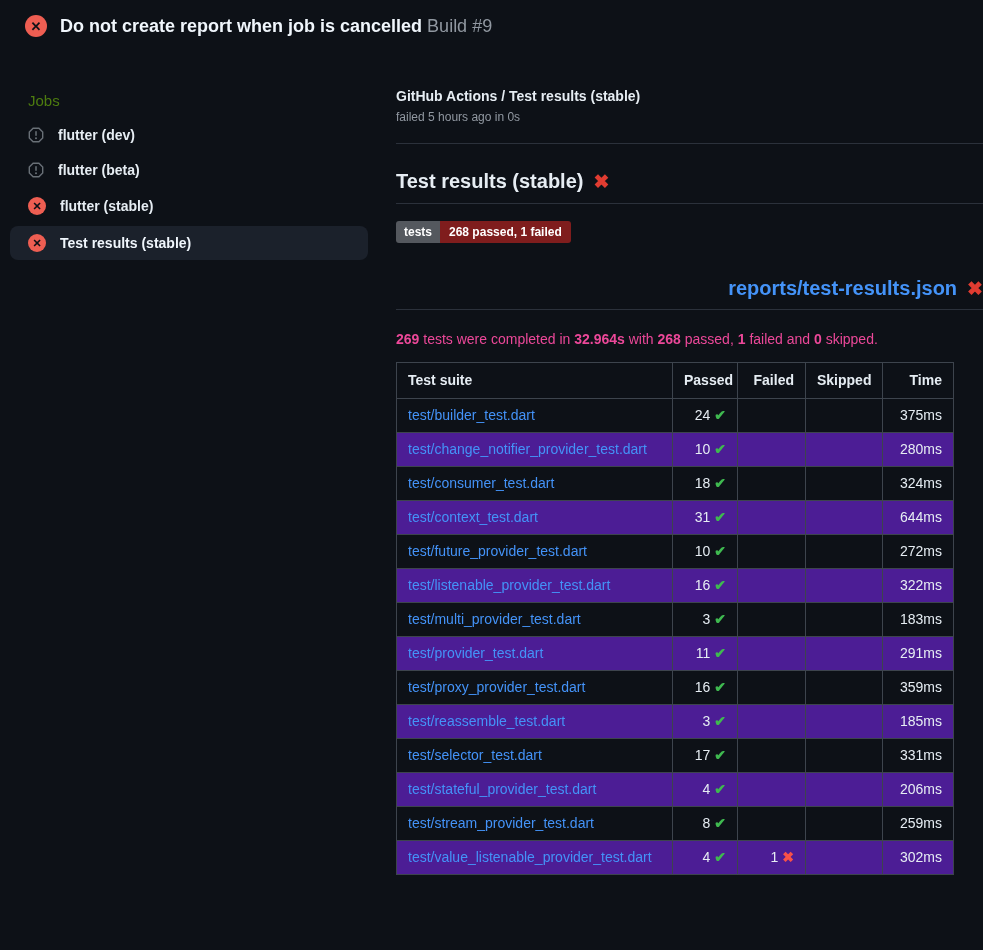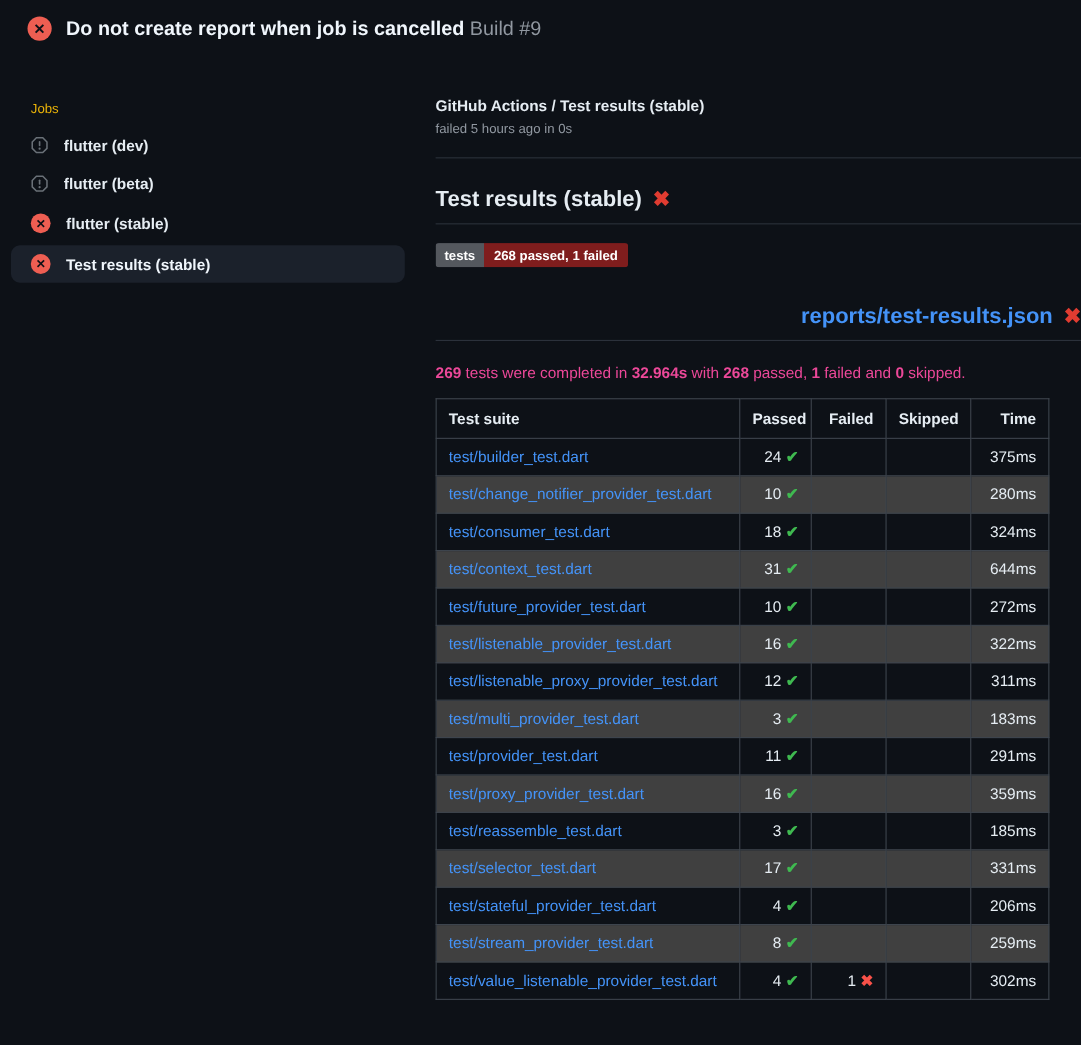--- a/index.html
+++ b/index.html
@@ -16,21 +16,21 @@
   
   .layout { display: flex; align-items: flex-start; }
   .sidebar { width: 396px; flex: 0 0 396px; padding: 20px 28px 0 10px; }
   .main { flex: 1 1 auto; padding: 38px 0 0 0; min-width: 0; }
 
   
   .side-item { display: flex; align-items: center; gap: 14px; padding: 8px 18px; border-radius: 8px; font-size: 14px; color: #e6edf3; cursor: pointer; margin-bottom: 3px; }
   .side-item .label { font-weight: 600; }
   .side-item.selected { background: #1b212b; }
   .side-item.selected .label { font-weight: bold; color: #f0f6fc; }
-  .section-label { font-size: 12px; color: #eab308; padding: 0 18px; margin: 22px 0 10px 0; }
+  .section-label { font-size: 15px; color: #4d7c0f; padding: 0 18px; margin: 22px 0 10px 0; }
   .icon16 { width: 16px; height: 16px; flex: 0 0 auto; display: inline-flex; }
 
   
   .crumb { font-size: 14px; font-weight: bold; color: #e6edf3; }
   .run-meta { font-size: 12px; color: #9198a1; margin-top: 6px; }
   .divider { border: 0; border-top: 1px solid #2b313b; margin-top: 19px; }
 
   h1.section-title { font-size: 20px; font-weight: bold; color: #e6edf3; margin-top: 26px; padding-bottom: 10px; border-bottom: 1px solid #2b313b; display: flex; align-items: center; gap: 10px; }
   .crossmark { color: #e03c31; font-size: 19px; font-weight: bold; line-height: 1; }
 
@@ -47,21 +47,21 @@
   
   table.results { border-collapse: collapse; width: 557px; font-size: 14px; table-layout: fixed; }
   table.results th, table.results td { border: 1px solid #3d444d; padding: 7px 11px; line-height: 19px; }
   table.results th { font-weight: bold; text-align: right; padding-top: 8px; padding-bottom: 8px; }
   table.results th.c-suite { text-align: left; }
   table.results col.w-suite { width: 276px; }
   table.results col.w-passed { width: 65px; }
   table.results col.w-failed { width: 68px; }
   table.results col.w-skipped { width: 77px; }
   table.results col.w-time { width: 71px; }
-  table.results tbody tr:nth-child(2n) { background: #404040; }
+  table.results tbody tr:nth-child(2n) { background: #4c1d95; }
   table.results td.c-suite a { color: #4493f8; text-decoration: none; }
   table.results td.c-num, table.results td.c-time { text-align: right; white-space: nowrap; }
   .check-glyph { color: #3fb950; font-weight: bold; margin-left: 4px; }
   .cross-glyph { color: #f85149; font-weight: bold; margin-left: 4px; }
 </style>
 </head>
 <body>
 
 <header class="app-header">
   <span class="x-circle lg">✕</span>
@@ -186,27 +186,20 @@
             <td class="c-time">272ms</td>
           </tr>
           <tr>
             <td class="c-suite"><a href="#">test/listenable_provider_test.dart</a></td>
             <td class="c-num">16<span class="check-glyph">✔</span></td>
             <td class="c-num"></td>
             <td class="c-num"></td>
             <td class="c-time">322ms</td>
           </tr>
           <tr>
-            <td class="c-suite"><a href="#">test/listenable_proxy_provider_test.dart</a></td>
-            <td class="c-num">12<span class="check-glyph">✔</span></td>
-            <td class="c-num"></td>
-            <td class="c-num"></td>
-            <td class="c-time">311ms</td>
-          </tr>
-          <tr>
             <td class="c-suite"><a href="#">test/multi_provider_test.dart</a></td>
             <td class="c-num">3<span class="check-glyph">✔</span></td>
             <td class="c-num"></td>
             <td class="c-num"></td>
             <td class="c-time">183ms</td>
           </tr>
           <tr>
             <td class="c-suite"><a href="#">test/provider_test.dart</a></td>
             <td class="c-num">11<span class="check-glyph">✔</span></td>
             <td class="c-num"></td>

